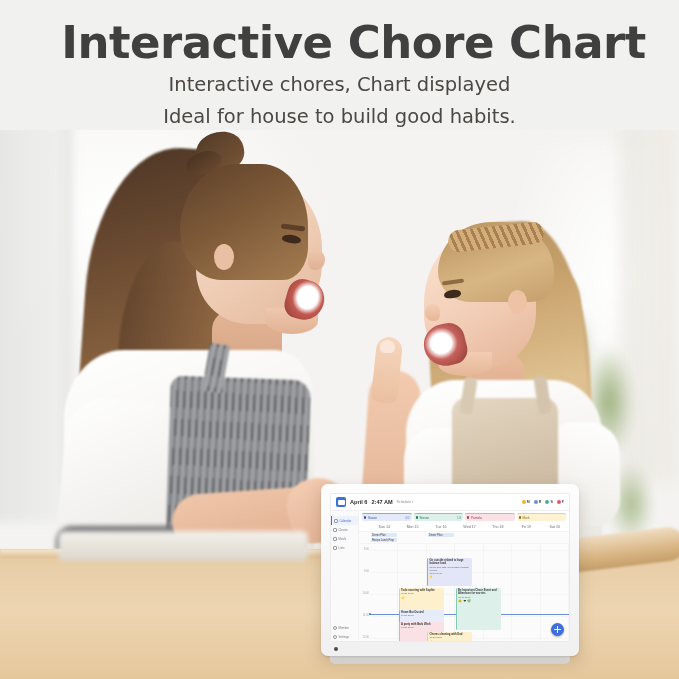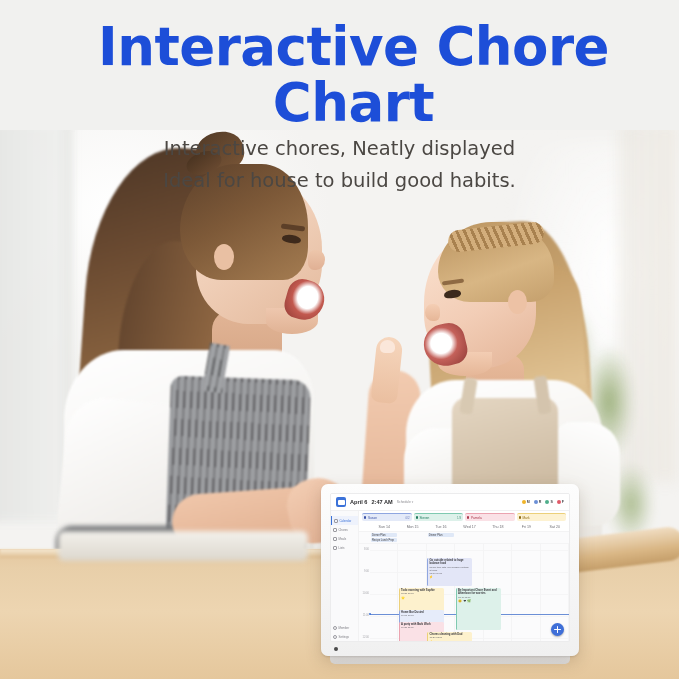--- a/index.html
+++ b/index.html
@@ -12,22 +12,22 @@
   }
 
   
   .header {
     position: absolute; left: 0; top: 0; width: 679px; height: 130px;
     background: #f1f1ef;
     text-align: center;
     z-index: 6;
   }
   .title {
-    font-size: 53px; font-weight: bold; letter-spacing: -0.5px;
-    color: #1d4ed8; margin-top: 19px; line-height: 1.05;
+    font-size: 45px; font-weight: bold; letter-spacing: -0.5px;
+    color: #404040; margin-top: 19px; line-height: 1.05;
     font-family: "DejaVu Sans", sans-serif;
     margin-left: 28px;
   }
   .subtitle {
     font-size: 19.5px; color: #4b4743; line-height: 1.32; margin-top: 6px;
     font-family: "DejaVu Sans", sans-serif;
   }
 
   
   .scene {
@@ -424,21 +424,21 @@
     content: ""; position: absolute; background: #fff; border-radius: .5px;
   }
   .fab:before { left: 3.2px; top: 6px; width: 6.6px; height: 1.1px; }
   .fab:after { left: 5.9px; top: 3.3px; width: 1.1px; height: 6.6px; }
 </style>
 </head>
 <body>
 
 <div class="header">
   <div class="title">Interactive Chore Chart</div>
-  <div class="subtitle">Interactive chores, Neatly displayed</div>
+  <div class="subtitle">Interactive chores, Chart displayed</div>
   <div class="subtitle">Ideal for house to build good habits.</div>
 </div>
 
 <div class="scene">
   <div class="wall"></div>
   <div class="wall-left-panel"></div>
   <div class="wall-seam"></div>
   <div class="window-glow"></div>
   <div class="curtain"></div>
   <div class="plant"></div>

